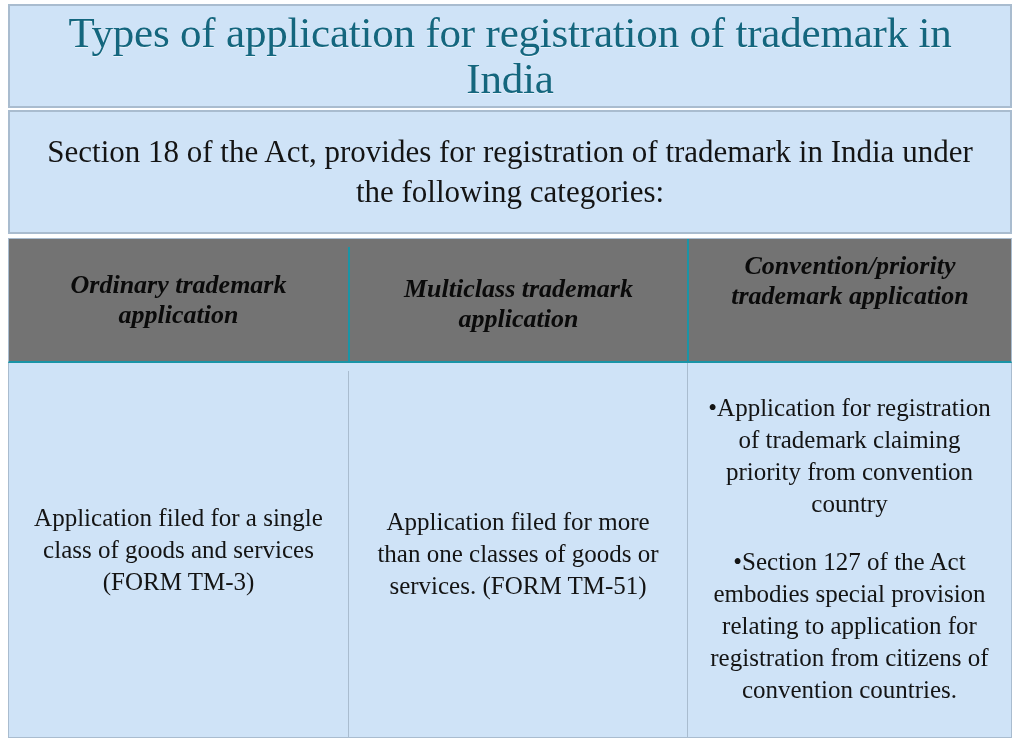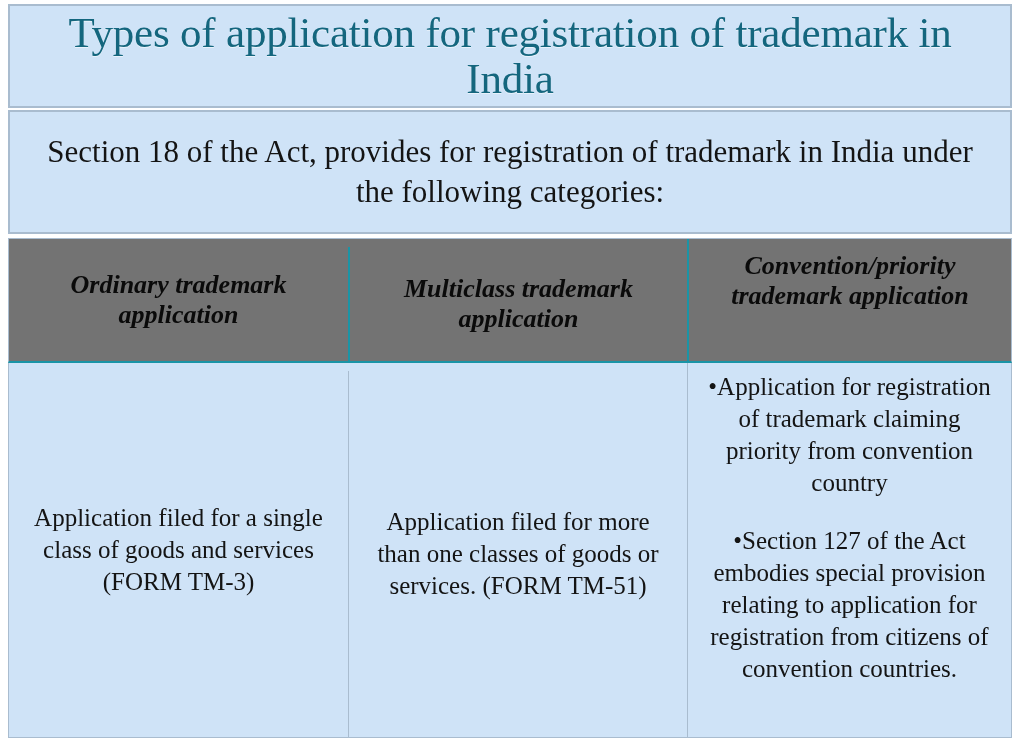--- a/index.html
+++ b/index.html
@@ -117,21 +117,21 @@
     font-size: 25px;
     line-height: 1.28;
     text-align: center;
     display: flex;
     flex-direction: column;
     justify-content: center;
   }
   .td.col2, .td.col3 { border-left: 1px solid #A9BCCF; }
   .td-top {
     justify-content: flex-start;
-    padding-top: 8px;
+    padding-top: 29px;
   }
   .bullet-block { margin: 0; }
   .bullet-gap { height: 26px; }
 </style>
 </head>
 <body>
 
 <div id="slide">
 
   <div class="title-band">

